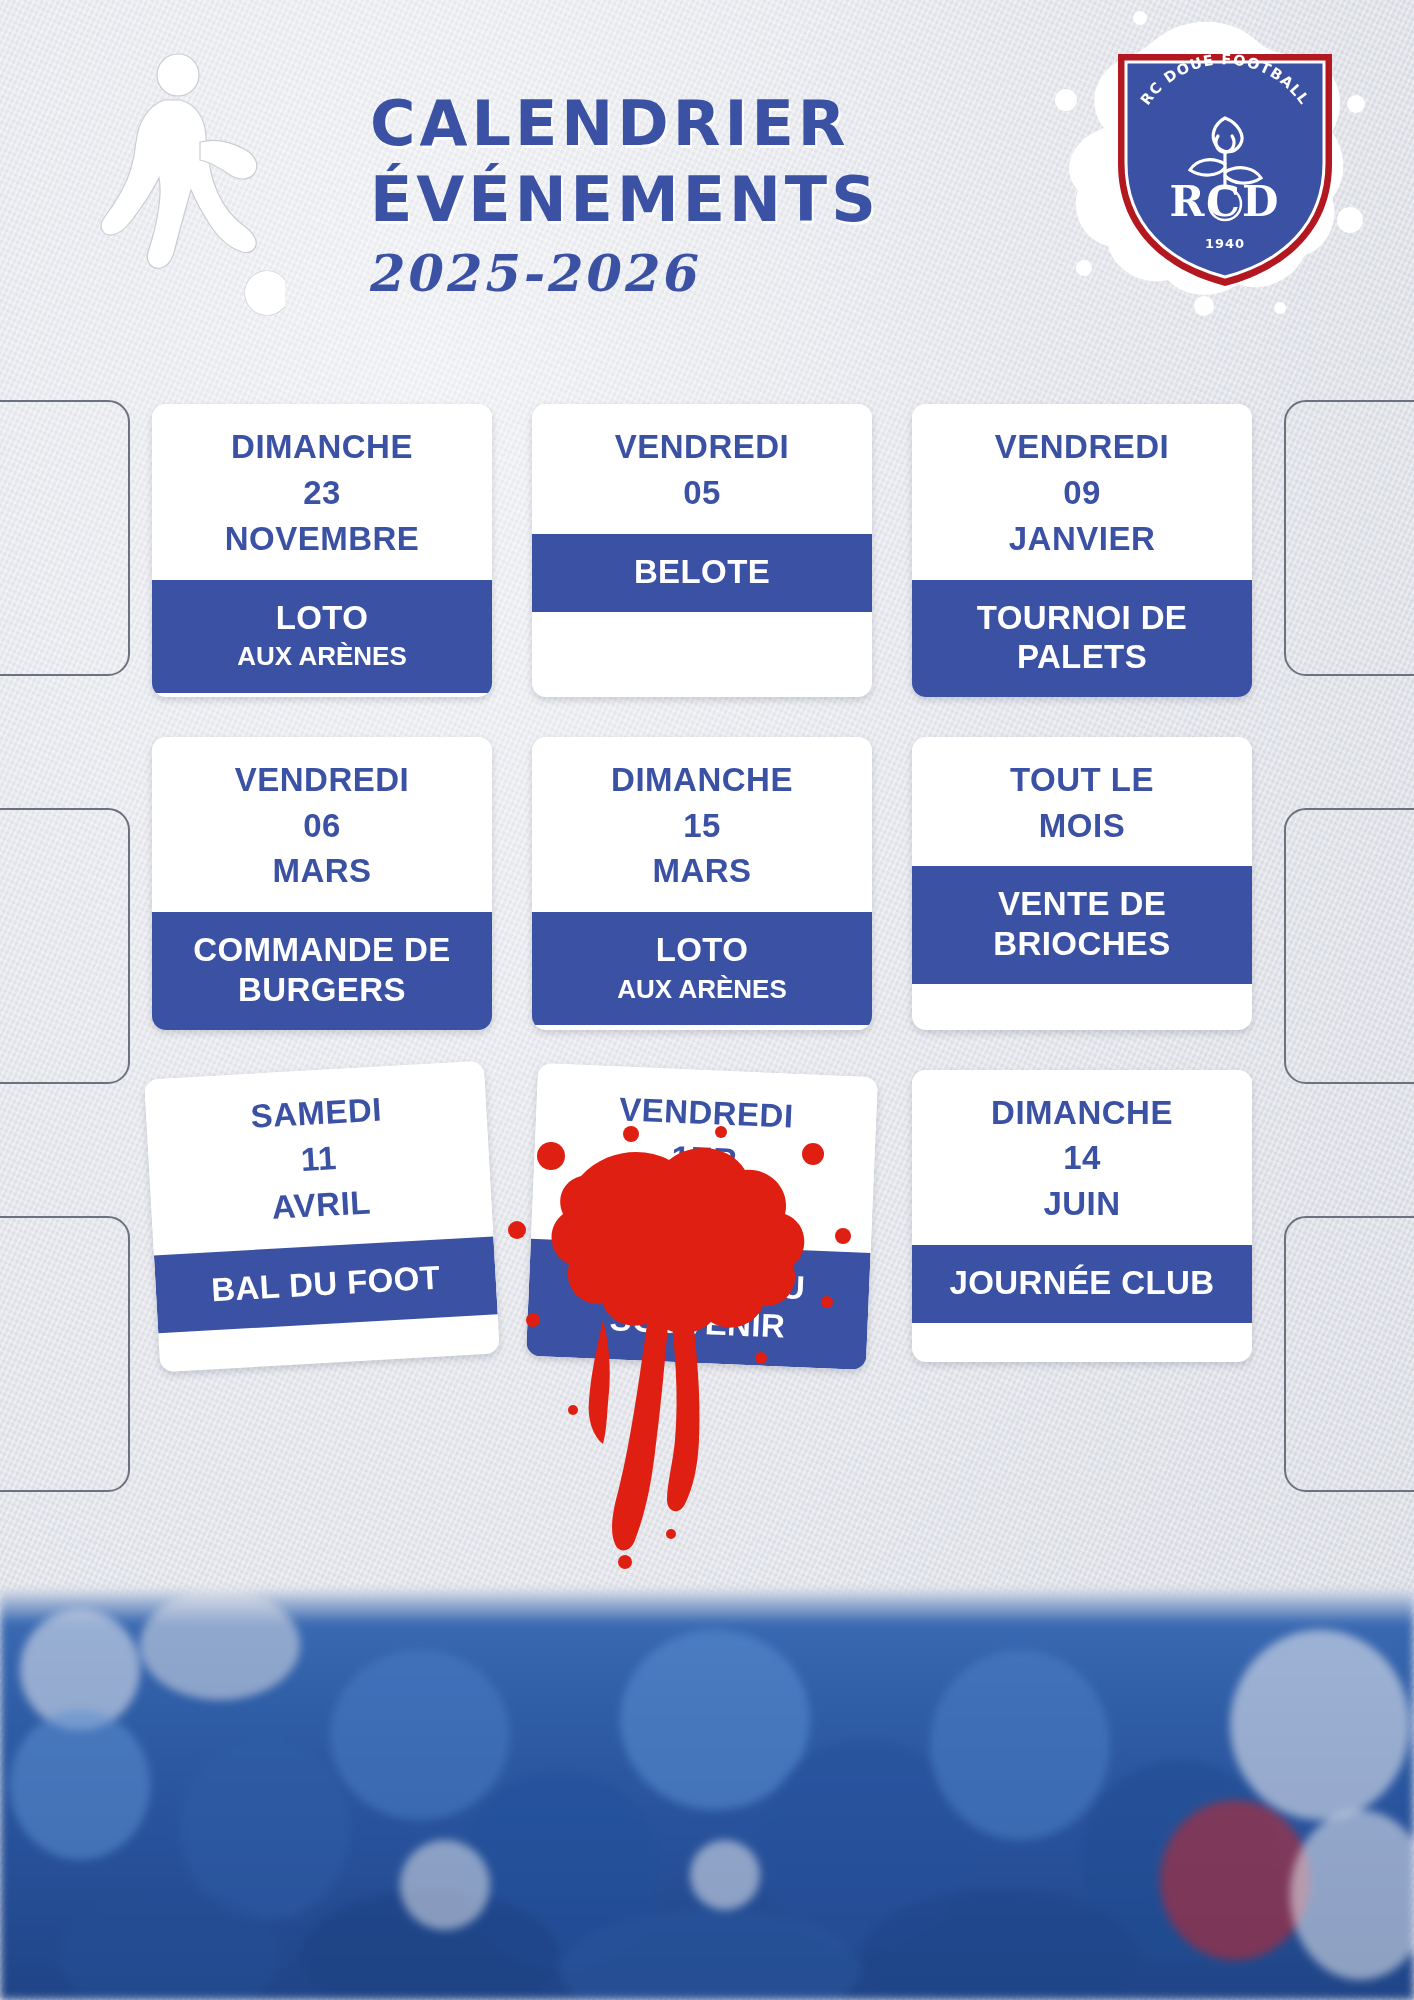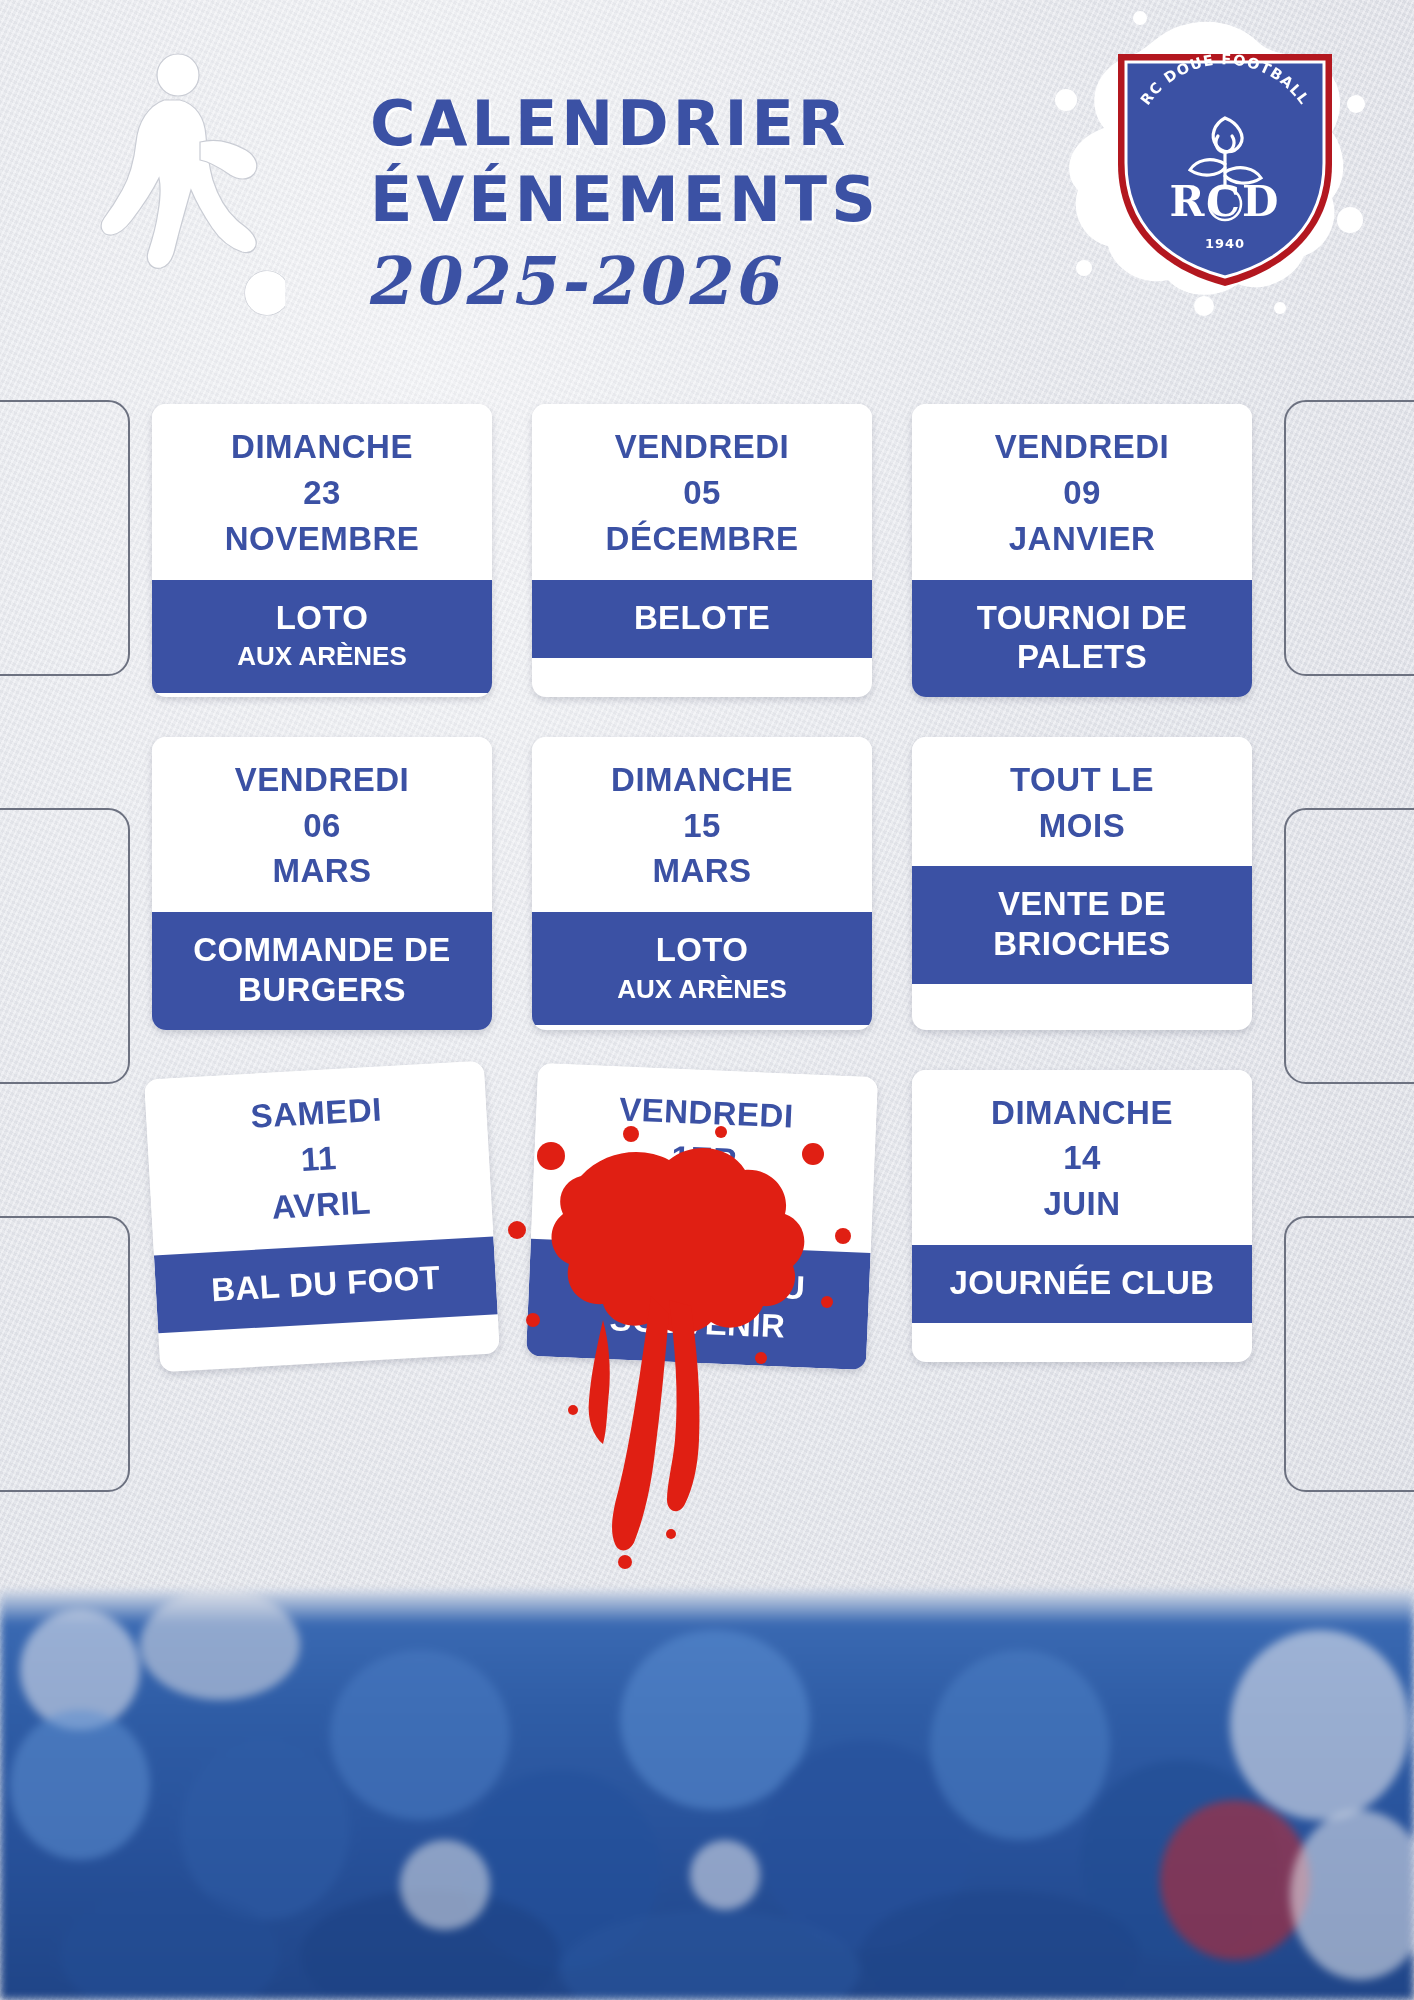--- a/index.html
+++ b/index.html
@@ -66,21 +66,21 @@
     font-size: 62px;
     line-height: 1.22;
     text-transform: uppercase;
     text-shadow: 2px 3px 0 rgba(255,255,255,0.85);
   }
   .title-year {
     font-family: "DejaVu Serif", serif;
     font-style: italic;
     font-weight: bold;
     color: #3b51a4;
-    font-size: 65px;
+    font-size: 51px;
     letter-spacing: 3px;
     margin-top: 6px;
   }
 
   .crest-wrap {
     position: absolute;
     right: 52px;
     top: 14px;
     width: 300px;
     height: 300px;
@@ -315,21 +315,20 @@
       <div class="card-body">
         <span class="ev-main">LOTO</span>
         <span class="ev-sub">AUX ARÈNES</span>
       </div>
     </div>
 
     <div class="card">
       <div class="card-date">
         <span class="d-day">VENDREDI</span>
         <span class="d-num">05</span>
-        <span class="d-month">DÉCEMBRE</span>
       </div>
       <div class="card-body">
         <span class="ev-main">BELOTE</span>
       </div>
     </div>
 
     <div class="card">
       <div class="card-date">
         <span class="d-day">VENDREDI</span>
         <span class="d-num">09</span>

